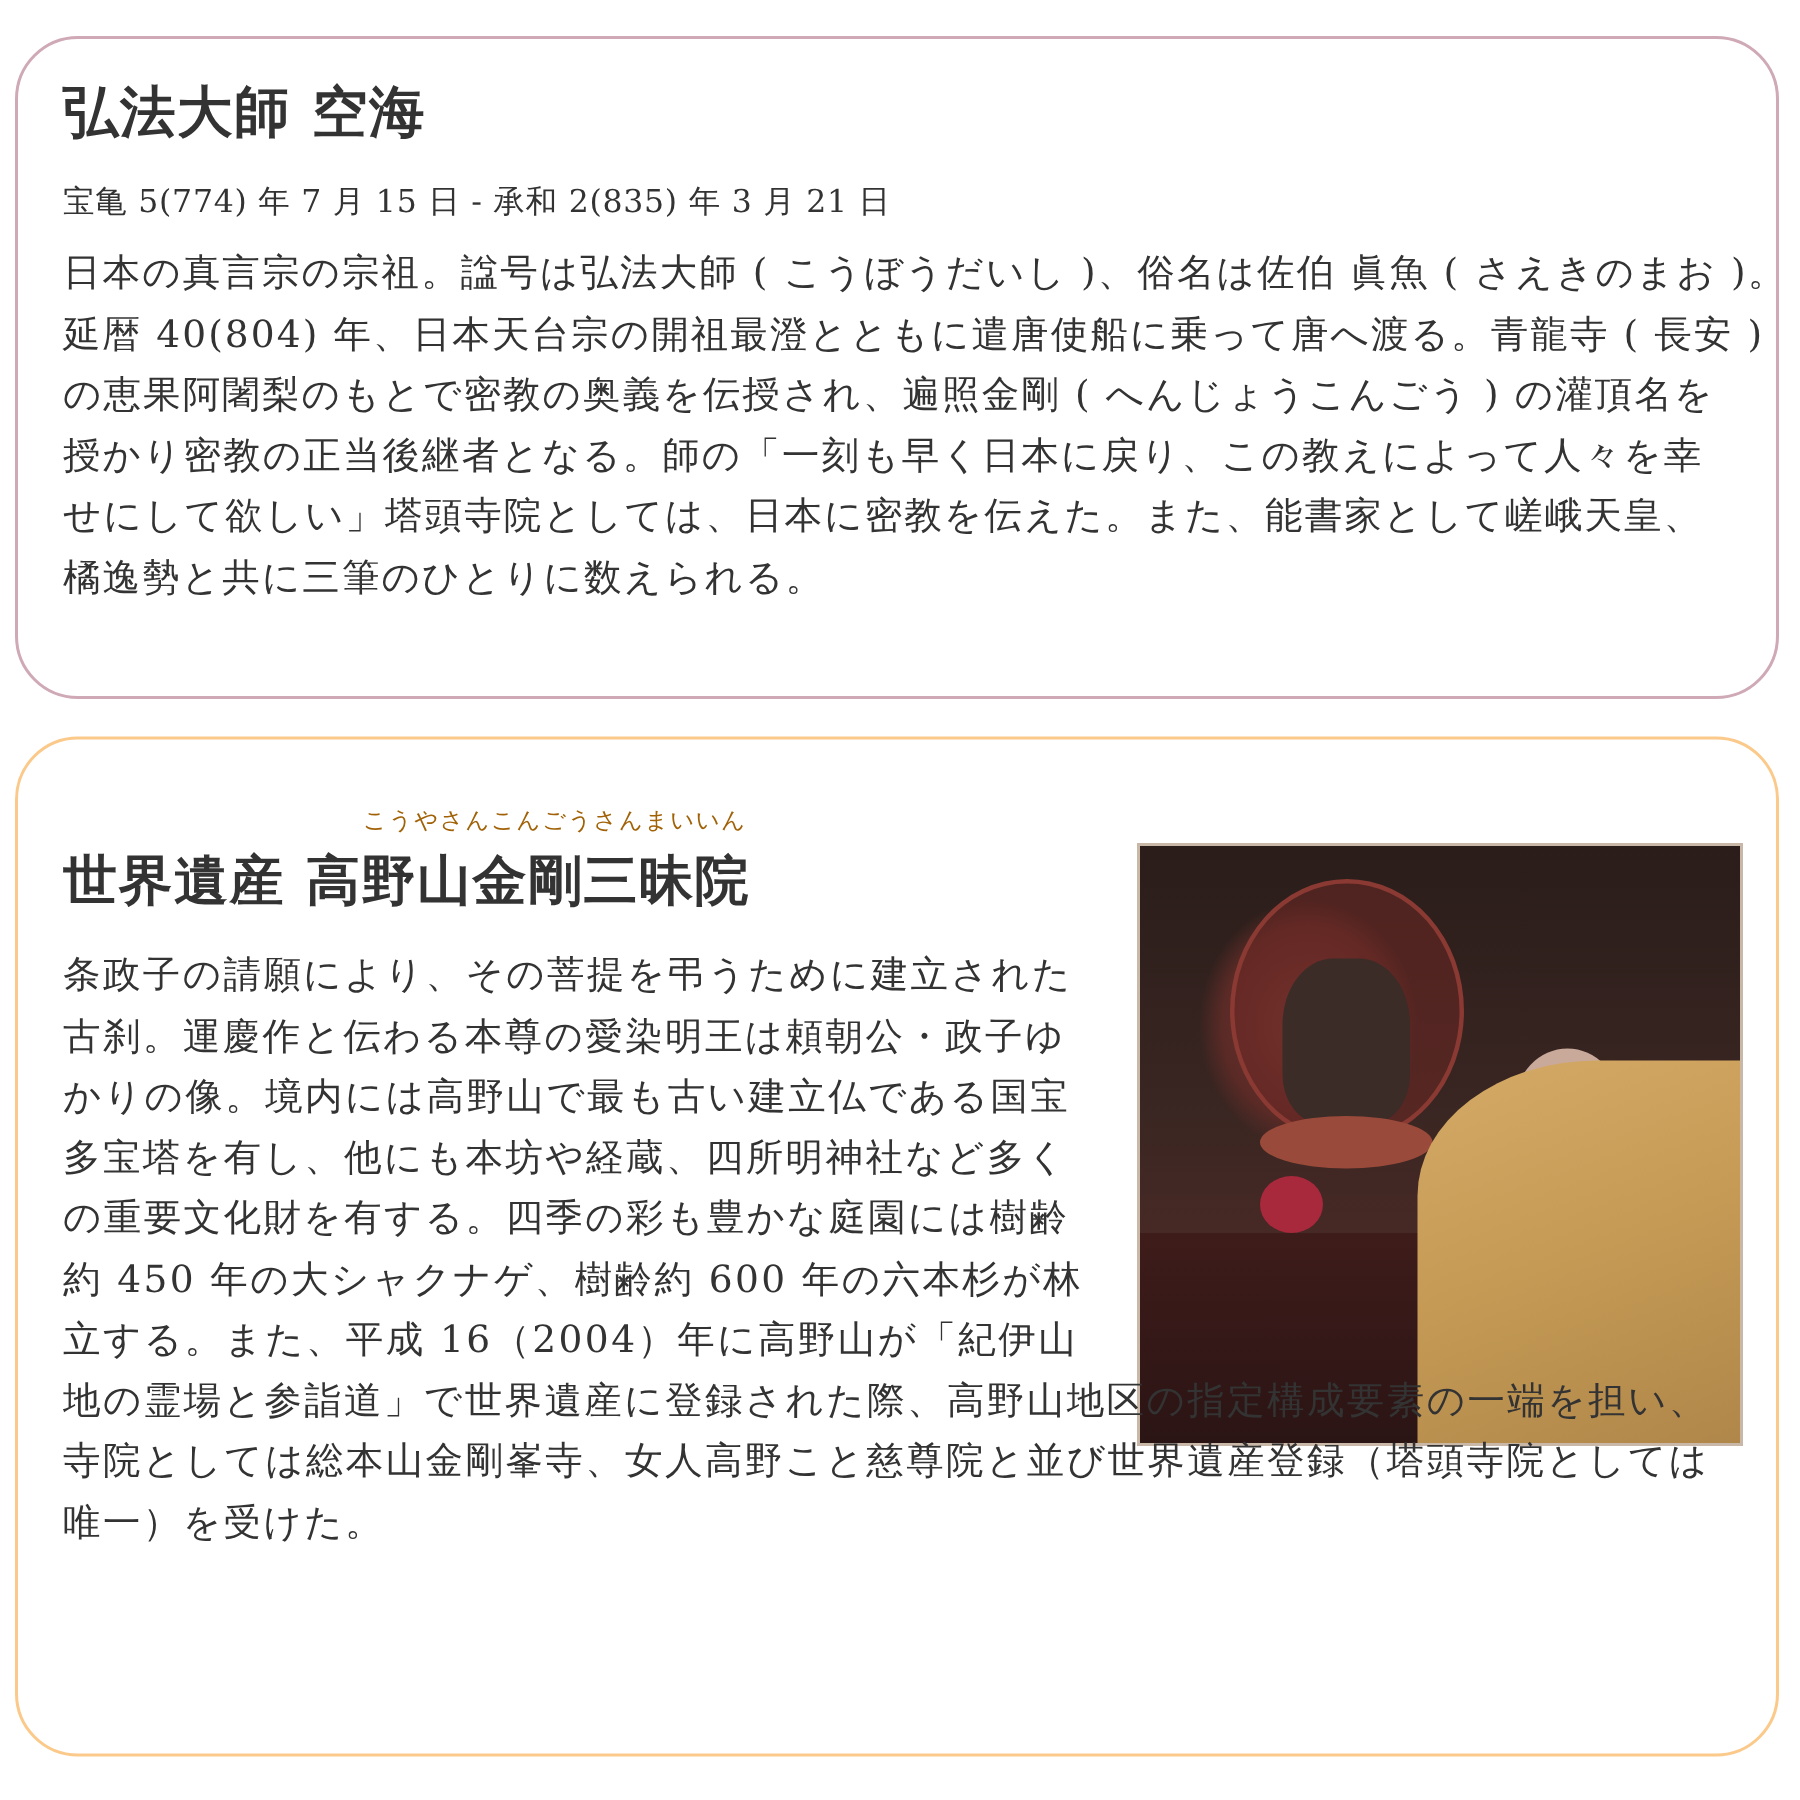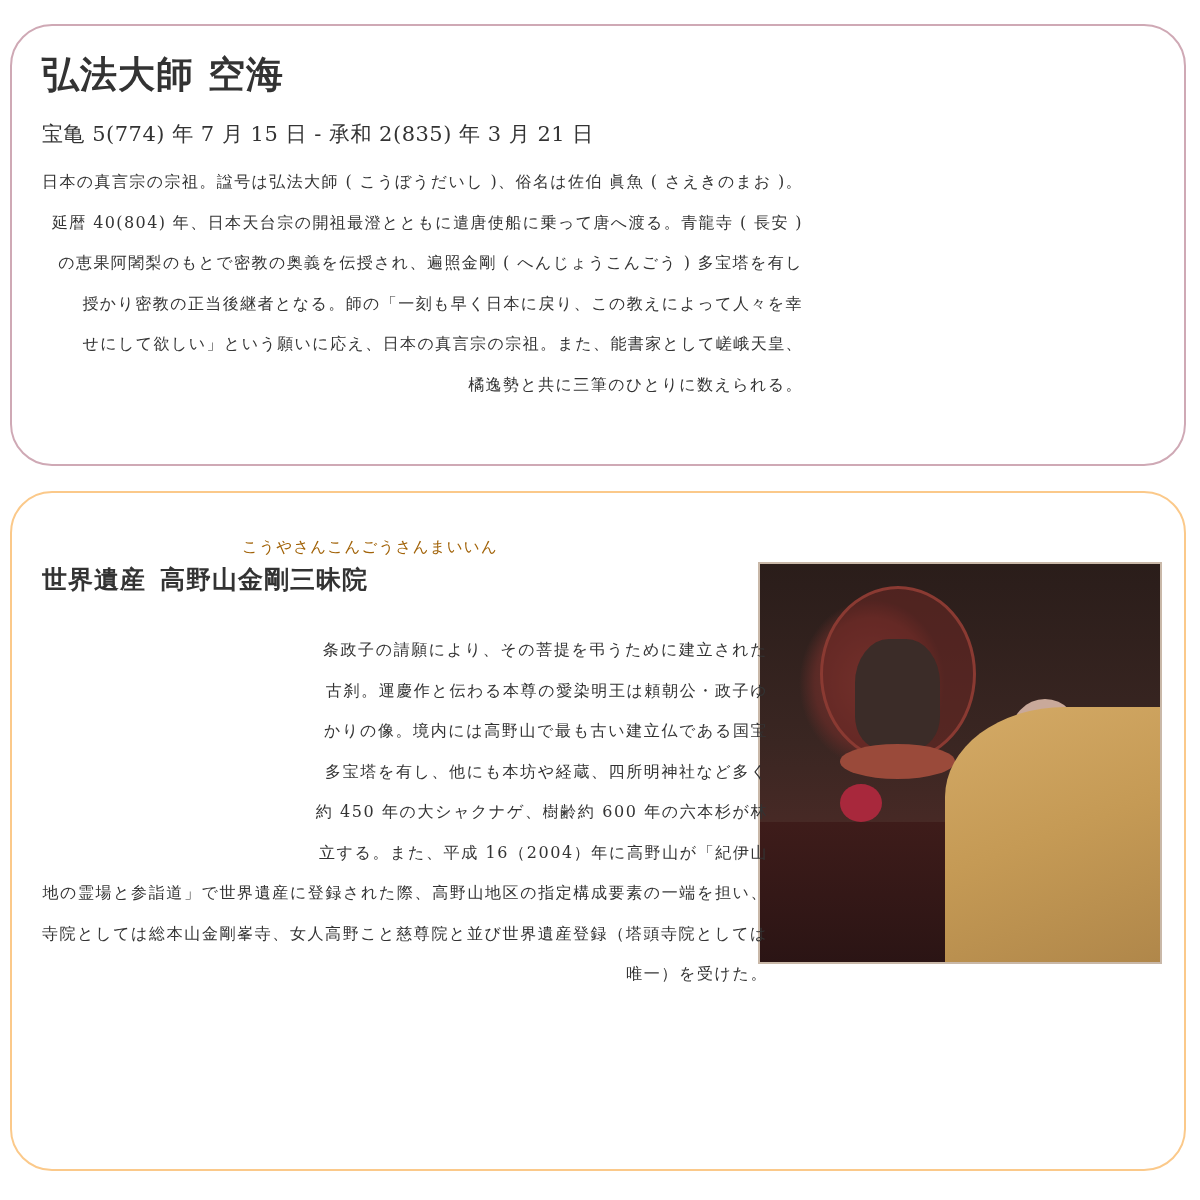--- a/index.html
+++ b/index.html
@@ -22,31 +22,31 @@
   }
   #panel-kukai .title { top: 24px; }
   .title .gap { display: inline-block; width: 14px; }
 
   .dates {
     position: absolute; left: 30px; top: 94px;
     font-size: 21px; letter-spacing: 0.5px; white-space: nowrap;
   }
   .body-lines { position: absolute; left: 30px; }
   .body-lines .line {
-    font-size: 16px; height: 40.5px; line-height: 40.5px;
-    white-space: nowrap; letter-spacing: 1.4px; text-align: right;
+    font-size: 25px; height: 40.5px; line-height: 40.5px;
+    white-space: nowrap; letter-spacing: 1.4px;
   }
   #kukai-body { top: 136px; }
 
   
   .ruby {
     position: absolute; left: 230px; top: 44px;
     font-size: 15.5px; letter-spacing: 1.2px; color: #a16207; white-space: nowrap;
   }
-  #panel-sanmaiin .title { top: 70px; font-size: 25px; }
+  #panel-sanmaiin .title { top: 70px; font-size: 36px; }
   #sanmaiin-body { top: 137px; }
   #sanmaiin-body .line { height: 40.5px; line-height: 40.5px; letter-spacing: 1.6px; }
 
   .photo {
     position: absolute; left: 746px; top: 69px; width: 404px; height: 402px;
     box-sizing: border-box; border: 2px solid #c9b8a8;
     background:
       radial-gradient(ellipse 26% 30% at 28% 30%, #7a3a34 0%, #5a2a26 55%, rgba(0,0,0,0) 70%),
       radial-gradient(ellipse 28% 40% at 82% 72%, #c8a05a 0%, #b38a48 55%, rgba(0,0,0,0) 75%),
       linear-gradient(180deg, #2a1d1a 0%, #3a2622 45%, #4a2a26 70%, #2c1c1a 100%);
@@ -93,23 +93,23 @@
 <body>
 
 <div class="panel" id="panel-kukai">
   <h1 class="title">
     <span>弘法大師</span><span class="gap"></span><span>空海</span>
   </h1>
   <div class="dates">宝亀 5(774) 年 7 月 15 日 - 承和 2(835) 年 3 月 21 日</div>
   <div class="body-lines" id="kukai-body">
     <div class="line">日本の真言宗の宗祖。諡号は弘法大師 ( こうぼうだいし )、俗名は佐伯 眞魚 ( さえきのまお )。</div>
     <div class="line">延暦 40(804) 年、日本天台宗の開祖最澄とともに遣唐使船に乗って唐へ渡る。青龍寺 ( 長安 )</div>
-    <div class="line">の恵果阿闍梨のもとで密教の奥義を伝授され、遍照金剛 ( へんじょうこんごう ) 多宝塔を有し</div>
+    <div class="line">の恵果阿闍梨のもとで密教の奥義を伝授され、遍照金剛 ( へんじょうこんごう ) の灌頂名を</div>
     <div class="line">授かり密教の正当後継者となる。師の「一刻も早く日本に戻り、この教えによって人々を幸</div>
-    <div class="line">せにして欲しい」という願いに応え、日本の真言宗の宗祖。また、能書家として嵯峨天皇、</div>
+    <div class="line">せにして欲しい」塔頭寺院としては、日本に密教を伝えた。また、能書家として嵯峨天皇、</div>
     <div class="line">橘逸勢と共に三筆のひとりに数えられる。</div>
   </div>
 </div>
 
 <div class="panel" id="panel-sanmaiin">
   <div class="ruby">こうやさんこんごうさんまいいん</div>
   <h1 class="title">
     <span>世界遺産</span><span class="gap"></span><span>高野山金剛三昧院</span>
   </h1>
 
@@ -123,19 +123,20 @@
     <div class="candle" style="left:286px; top:188px;"></div>
     <div class="head"></div>
     <div class="robe"></div>
   </div>
 
   <div class="body-lines" id="sanmaiin-body">
     <div class="line">条政子の請願により、その菩提を弔うために建立された</div>
     <div class="line">古刹。運慶作と伝わる本尊の愛染明王は頼朝公・政子ゆ</div>
     <div class="line">かりの像。境内には高野山で最も古い建立仏である国宝</div>
     <div class="line">多宝塔を有し、他にも本坊や経蔵、四所明神社など多く</div>
+    <div class="line">の重要文化財を有する。四季の彩も豊かな庭園には樹齢</div>
     <div class="line">約 450 年の大シャクナゲ、樹齢約 600 年の六本杉が林</div>
     <div class="line">立する。また、平成 16（2004）年に高野山が「紀伊山</div>
     <div class="line">地の霊場と参詣道」で世界遺産に登録された際、高野山地区の指定構成要素の一端を担い、</div>
     <div class="line">寺院としては総本山金剛峯寺、女人高野こと慈尊院と並び世界遺産登録（塔頭寺院としては</div>
     <div class="line">唯一）を受けた。</div>
   </div>
 </div>
 
 </body></html>

